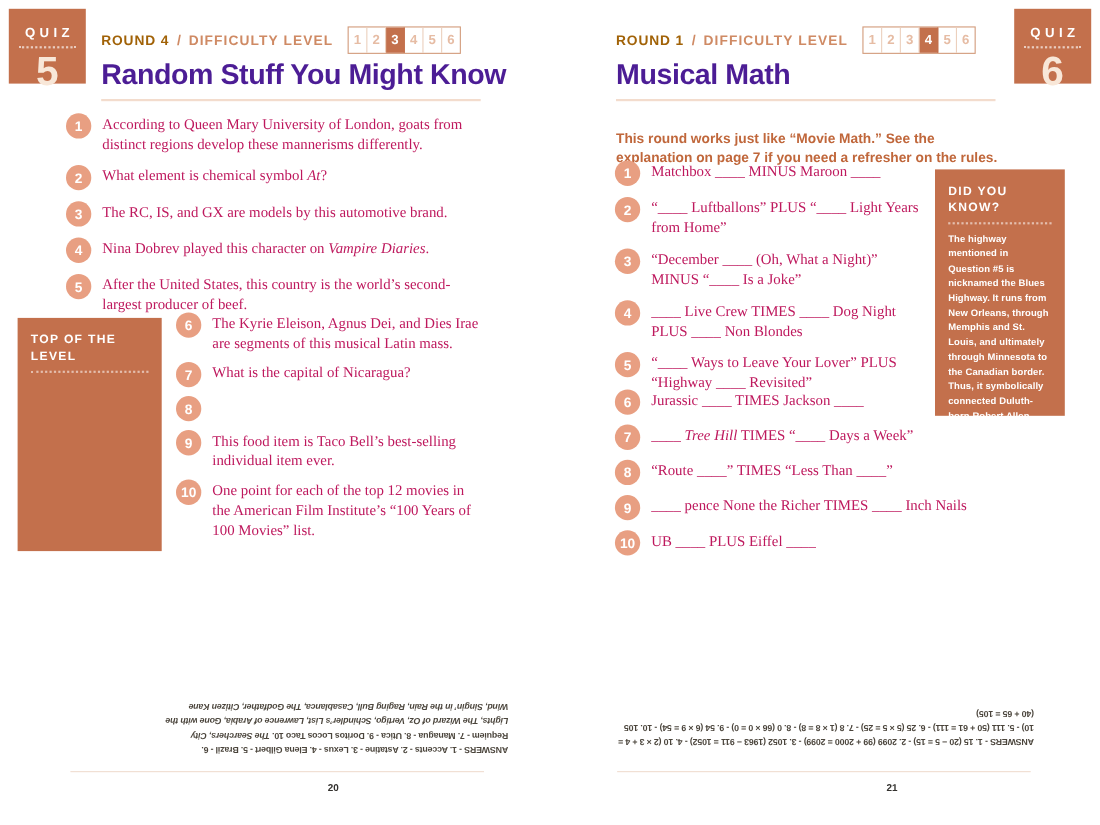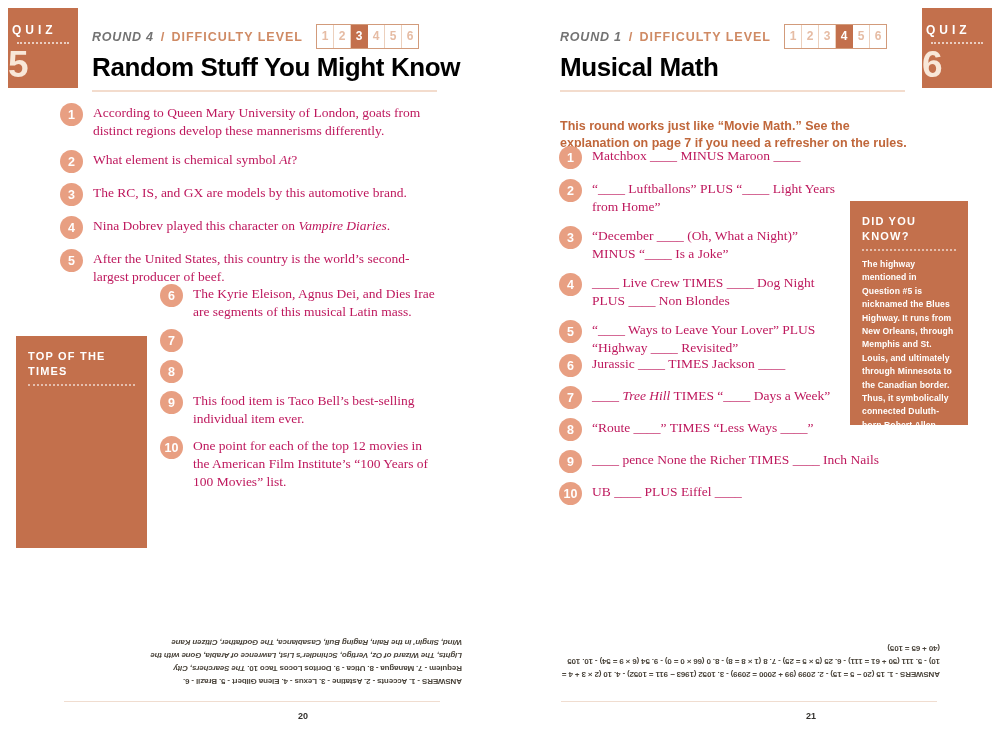--- a/index.html
+++ b/index.html
@@ -1,61 +1,61 @@
 <!DOCTYPE html>
 <html><head>
 <meta charset="utf-8">
 <style>
   html,body{margin:0;padding:0;width:1000px;height:750px;background:#ffffff;
     font-family:"Liberation Sans",sans-serif;overflow:hidden;}
   .page{position:absolute;top:0;height:750px;width:500px;}
   #page-left{left:0;} #page-right{left:500px;}
 
   
-  .quiz-tab{position:absolute;top:8px;width:70px;height:80px;background:#c3704c;
-    color:#fff;text-align:left;}
+  .quiz-tab{position:absolute;top:8px;width:70px;height:68px;background:#c3704c;
+    color:#fff;text-align:center;}
   #page-left .quiz-tab{left:8px;} #page-right .quiz-tab{right:8px;}
   .quiz-word{margin-top:15px;font-size:12px;font-weight:bold;letter-spacing:4px;text-indent:4px;}
   .quiz-dots{margin:5px 9px 2px 9px;border-bottom:2px dotted rgba(255,255,255,.65);}
   .quiz-num{font-size:37px;font-weight:bold;color:#f8e7d8;line-height:1.0;}
 
   
   .round-row{position:absolute;top:24px;display:flex;align-items:center;gap:7px;}
   #page-left .round-row{left:92px;} #page-right .round-row{left:60px;}
-  .round-label{color:#737373;font-weight:bold;font-size:12.5px;letter-spacing:.8px;font-style:italic;}
+  .round-label{color:#a16207;font-weight:bold;font-size:12.5px;letter-spacing:.8px;}
   .slash{color:#cf8a64;font-weight:bold;font-size:13px;}
   .difficulty-label{color:#cf8a64;font-weight:bold;font-size:12.5px;letter-spacing:1px;}
   .diff-meter{display:inline-flex;border:1px solid #d29b7b;margin-left:6px;}
   .dcell{width:16px;height:23px;line-height:23px;text-align:center;font-size:12px;
     font-weight:bold;color:#e6bca4;border-right:1px solid #ecd0bd;}
   .dcell:last-child{border-right:none;}
   .dcell.sel{background:#c3704c;color:#fff;border-right-color:#c3704c;}
   .page-title{position:absolute;top:50px;margin:0;font-size:26px;font-weight:800;
-    letter-spacing:-.4px;color:#000000;line-height:34px;}
+    letter-spacing:-.4px;color:#4c1d95;line-height:34px;}
   #page-left .page-title{left:92px;} #page-right .page-title{left:60px;}
   .title-rule{position:absolute;top:90px;width:345px;height:2px;background:#f3dccd;}
   #page-left .title-rule{left:92px;} #page-right .title-rule{left:60px;}
 
   
   .intro{position:absolute;left:60px;top:105px;width:358px;color:#c0673b;font-weight:bold;
     font-size:12.5px;line-height:17px;}
 
   
   .qlist{list-style:none;margin:0;padding:0;position:absolute;}
   .q{display:flex;gap:10px;margin-bottom:11px;}
   .qnum{flex:0 0 23px;width:23px;height:23px;border-radius:50%;background:#e89f82;color:#fff;
     font-size:12.5px;font-weight:bold;display:flex;align-items:center;justify-content:center;margin-top:-1px;}
   .qtext{margin:0;font-family:"Liberation Serif",serif;font-size:13.5px;line-height:18px;color:#be185d;}
   #left-qlist-a{left:60px;top:104px;} #left-qlist-a .qtext{width:348px;}
   #left-qlist-b{left:160px;top:285px;} #left-qlist-b .q{margin-bottom:9px;} #left-qlist-b .qtext{width:245px;}
   #right-qlist-a{left:59px;top:147px;} #right-qlist-a .qtext{width:252px;}
   #right-qlist-b{left:59px;top:355px;} #right-qlist-b .q{margin-bottom:10px;} #right-qlist-b .qtext{width:372px;}
 
   
-  .callout{position:absolute;background:#c3704c;color:#fff;padding:13px 12px 10px 12px;box-sizing:border-box;margin-top:47px;}
+  .callout{position:absolute;background:#c3704c;color:#fff;padding:13px 12px 10px 12px;box-sizing:border-box;}
   #left-callout{left:16px;top:289px;width:131px;height:212px;}
   #right-callout{left:350px;top:154px;width:118px;height:224px;}
   .callout-title{font-size:11px;font-weight:bold;letter-spacing:1.2px;line-height:15px;}
   .callout-divider{border-bottom:2px dotted rgba(255,255,255,.55);margin:5px 0 7px 0;}
   .callout-body{font-size:8.6px;font-weight:bold;line-height:13.4px;letter-spacing:.1px;}
 
   
   .answers{position:absolute;transform:rotate(180deg);color:#4b453c;font-weight:bold;
     font-size:8px;line-height:13px;letter-spacing:-.15px;}
   #left-answers{left:150px;top:636px;width:312px;}
@@ -121,33 +121,34 @@
         <p class="qtext">Nina Dobrev played this character on <i>Vampire Diaries</i>.</p>
       </li>
 
       <li class="q">
         <span class="qnum">5</span>
         <p class="qtext">After the United States, this country is the world’s second-largest producer of beef.</p>
       </li>
     </ol>
 
   <aside class="callout" id="left-callout">
-    <div class="callout-title">TOP OF THE TIMES</div>
+    <div class="callout-title">TOP OF THE LEVEL</div>
     <div class="callout-divider"></div>
   </aside>
 
   <ol class="qlist" id="left-qlist-b">
 
       <li class="q">
         <span class="qnum">6</span>
         <p class="qtext">The Kyrie Eleison, Agnus Dei, and Dies Irae are segments of this musical Latin mass.</p>
       </li>
 
       <li class="q">
         <span class="qnum">7</span>
+        <p class="qtext">What is the capital of Nicaragua?</p>
       </li>
 
       <li class="q">
         <span class="qnum">8</span>
       </li>
 
       <li class="q">
         <span class="qnum">9</span>
         <p class="qtext">This food item is Taco Bell’s best-selling individual item ever.</p>
       </li>
@@ -233,21 +234,21 @@
         <p class="qtext">Jurassic ____ TIMES Jackson ____</p>
       </li>
 
       <li class="q">
         <span class="qnum">7</span>
         <p class="qtext">____ <i>Tree Hill</i> TIMES “____ Days a Week”</p>
       </li>
 
       <li class="q">
         <span class="qnum">8</span>
-        <p class="qtext">“Route ____” TIMES “Less Ways ____”</p>
+        <p class="qtext">“Route ____” TIMES “Less Than ____”</p>
       </li>
 
       <li class="q">
         <span class="qnum">9</span>
         <p class="qtext">____ pence None the Richer TIMES ____ Inch Nails</p>
       </li>
 
       <li class="q">
         <span class="qnum">10</span>
         <p class="qtext">UB ____ PLUS Eiffel ____</p>

